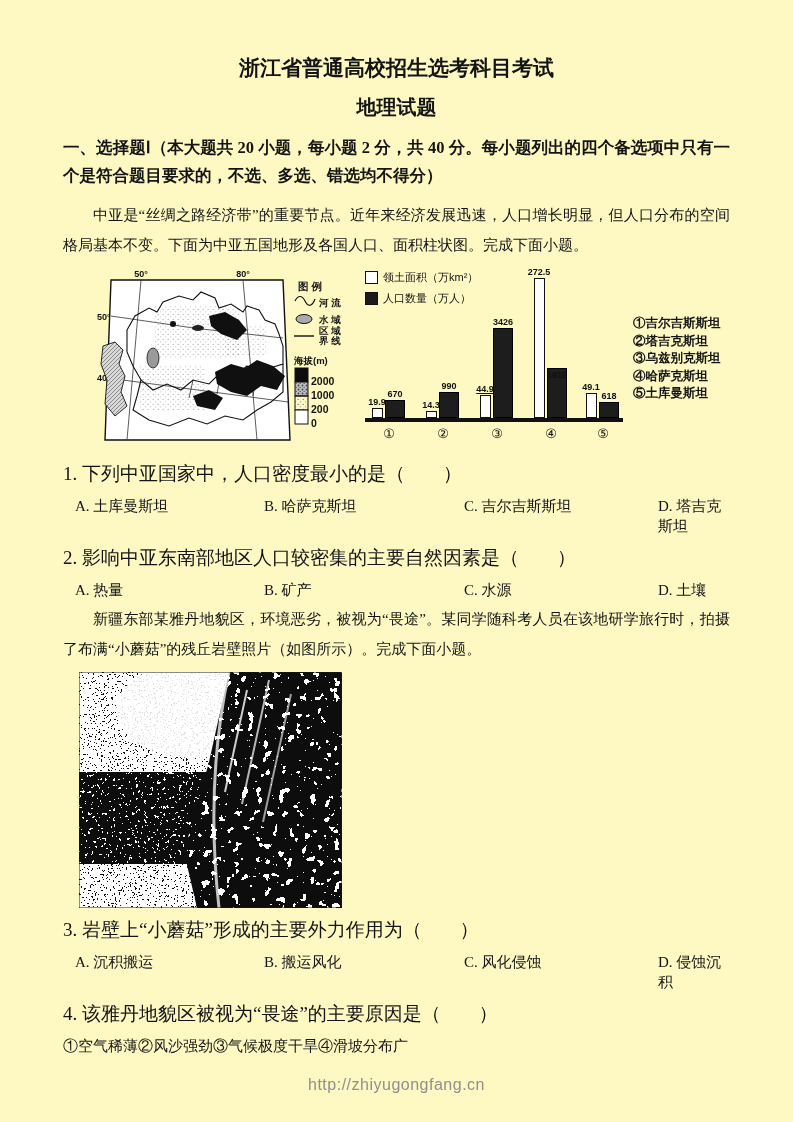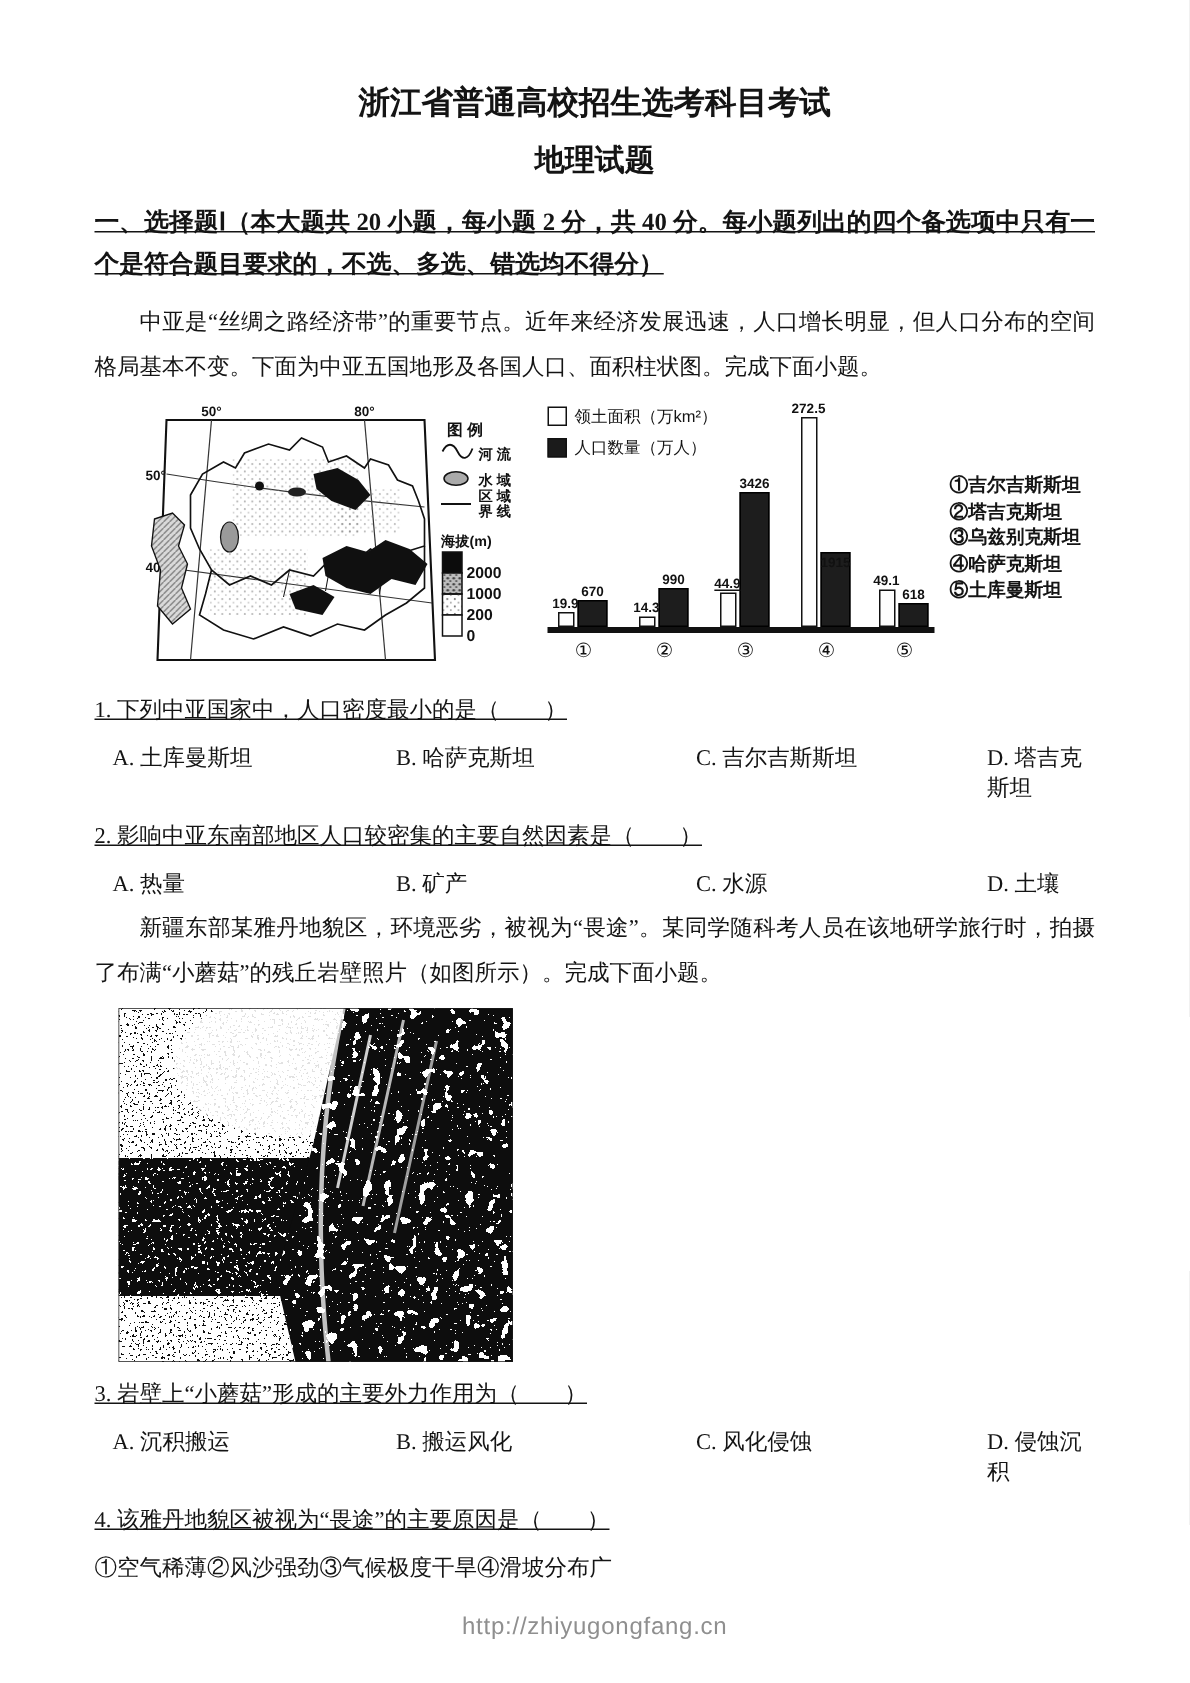--- a/index.html
+++ b/index.html
@@ -1,21 +1,21 @@
 <!DOCTYPE html>
 <html><head>
 <meta charset="utf-8">
 <style>
   html,body{margin:0;padding:0;background:#e8e8e8;}
-  .page{position:relative;width:793px;height:1122px;margin:0 auto;background:#ffffff;
+  .page{position:relative;width:793px;height:1122px;margin:0 auto;background:#fef9c3;
         font-family:"Liberation Serif",serif;color:#141414;overflow:hidden;}
   .content{padding:54px 63px 0 63px;}
   .title{font-size:21px;line-height:28px;font-weight:bold;text-align:center;margin:0;}
   .subtitle{font-size:20px;line-height:26px;font-weight:bold;text-align:center;margin:12px 0 0 0;}
-  .sec-header{font-size:16.5px;font-weight:bold;line-height:28px;margin:14px 0 0 0;text-align:justify;text-decoration:underline;}
+  .sec-header{font-size:16.5px;font-weight:bold;line-height:28px;margin:14px 0 0 0;text-align:justify;}
   .passage{font-size:15px;line-height:30px;margin:10px 0 0 0;text-indent:2em;text-align:justify;}
   .passage.second{margin-top:4px;}
 
   
   .figure-row{display:flex;align-items:center;margin:6px 0 0 34px;height:186px;}
   .map-svg{flex:0 0 auto;}
   .chart{position:relative;width:266px;height:186px;margin-left:6px;flex:0 0 auto;
          font-family:"Liberation Sans",sans-serif;}
   .chart-legend{position:absolute;top:4px;left:2px;}
   .chart-legend .row{display:flex;align-items:center;margin-bottom:6px;}
@@ -26,21 +26,21 @@
   #chart-plot{position:absolute;inset:0;}
   .baseline{position:absolute;left:2px;right:6px;top:152px;height:4px;background:#111;}
   .bar{position:absolute;box-sizing:border-box;}
   .bar-area{background:#fdfdfd;border:1.3px solid #111;}
   .bar-pop{background:#1d1d1d;border:1px solid #000;}
   .bar-label{position:absolute;font-size:9px;font-weight:bold;text-align:center;color:#111;}
   .cat-label{position:absolute;font-size:13px;text-align:center;color:#111;}
   .country-key{margin-left:4px;margin-top:0;font-size:12.5px;font-weight:bold;
                line-height:17.5px;white-space:nowrap;}
   
-  .qline{font-size:15px;line-height:20px;margin:12px 0 0 0;text-decoration:underline;}
+  .qline{font-size:19px;line-height:20px;margin:12px 0 0 0;}
   .options{display:grid;grid-template-columns:157px 168px 162px 1fr;font-size:15px;
            line-height:20px;margin:12px 0 0 0;padding-left:12px;gap:32px;}
   .numbered-line{font-size:15px;line-height:20px;margin:12px 0 0 0;}
   
   .photo-wrap{margin:8px 0 0 16px;line-height:0;}
   
   .footer{position:absolute;left:0;right:0;bottom:28px;text-align:center;
           font-family:"Liberation Sans",sans-serif;font-size:16px;color:#8f8f8f;
           letter-spacing:.5px;}
   .footer a{color:#8f8f8f;text-decoration:none;}

